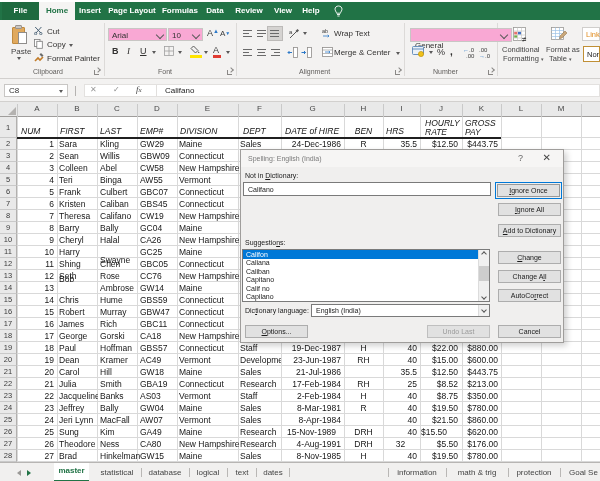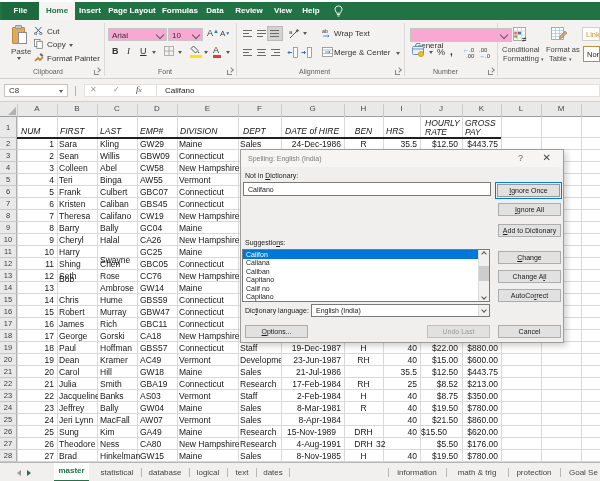--- a/index.html
+++ b/index.html
@@ -527,21 +527,21 @@
 <div class="dc" style="top:324px;left:421px;width:37px;text-align:left">$15.50</div>
 <div class="dc" style="top:324px;left:463px;width:35px;text-align:right">$620.00</div>
 <div class="dc" style="top:336px;left:18px;width:36px;text-align:right">26</div>
 <div class="dc" style="top:336px;left:59px;width:39px;overflow:hidden">Theodore</div>
 <div class="dc" style="top:336px;left:100px">Ness</div>
 <div class="dc" style="top:336px;left:140px">CA80</div>
 <div class="dc" style="top:336px;left:179px">New Hampshire</div>
 <div class="dc" style="top:336px;left:240px;width:41px;overflow:hidden">Research</div>
 <div class="dc" style="top:336px;left:282px;width:59px;text-align:right">4-Aug-1991</div>
 <div class="dc" style="top:336px;left:344px;width:39px;text-align:center">DRH</div>
-<div class="dc" style="top:336px;left:376px;width:33px;text-align:left">32</div>
+<div class="dc" style="top:336px;left:384px;width:33px;text-align:center">32</div>
 <div class="dc" style="top:336px;left:421px;width:37px;text-align:right">$5.50</div>
 <div class="dc" style="top:336px;left:463px;width:35px;text-align:right">$176.00</div>
 <div class="dc" style="top:348px;left:18px;width:36px;text-align:right">27</div>
 <div class="dc" style="top:348px;left:59px;width:39px;overflow:hidden">Brad</div>
 <div class="dc" style="top:348px;left:100px">Hinkelman</div>
 <div class="dc" style="top:348px;left:140px">GW15</div>
 <div class="dc" style="top:348px;left:179px">Maine</div>
 <div class="dc" style="top:348px;left:240px;width:41px;overflow:hidden">Sales</div>
 <div class="dc" style="top:348px;left:282px;width:59px;text-align:right">8-Nov-1985</div>
 <div class="dc" style="top:348px;left:344px;width:39px;text-align:center">H</div>

